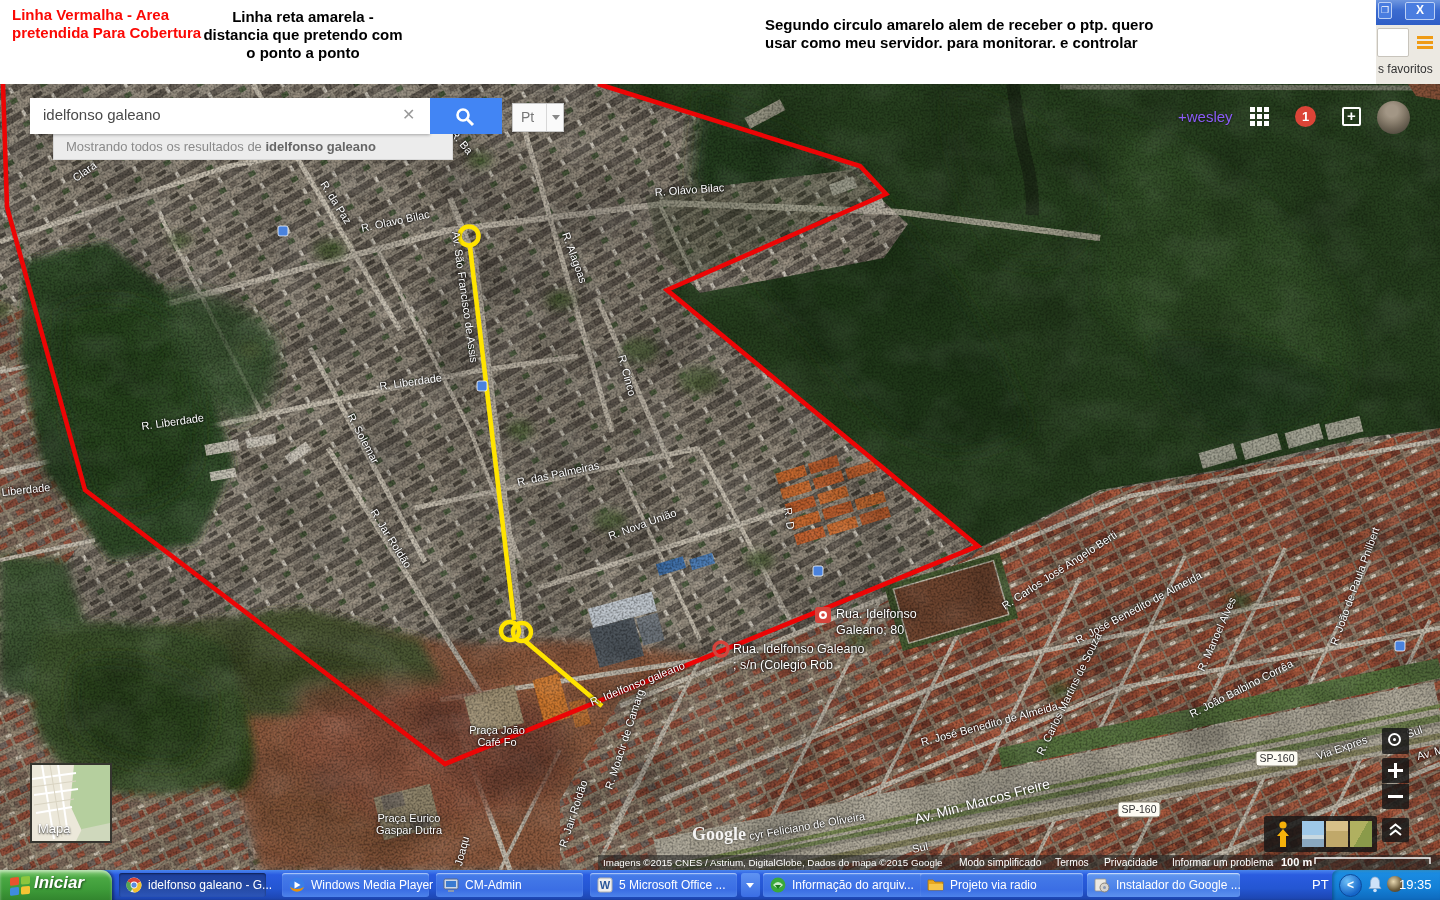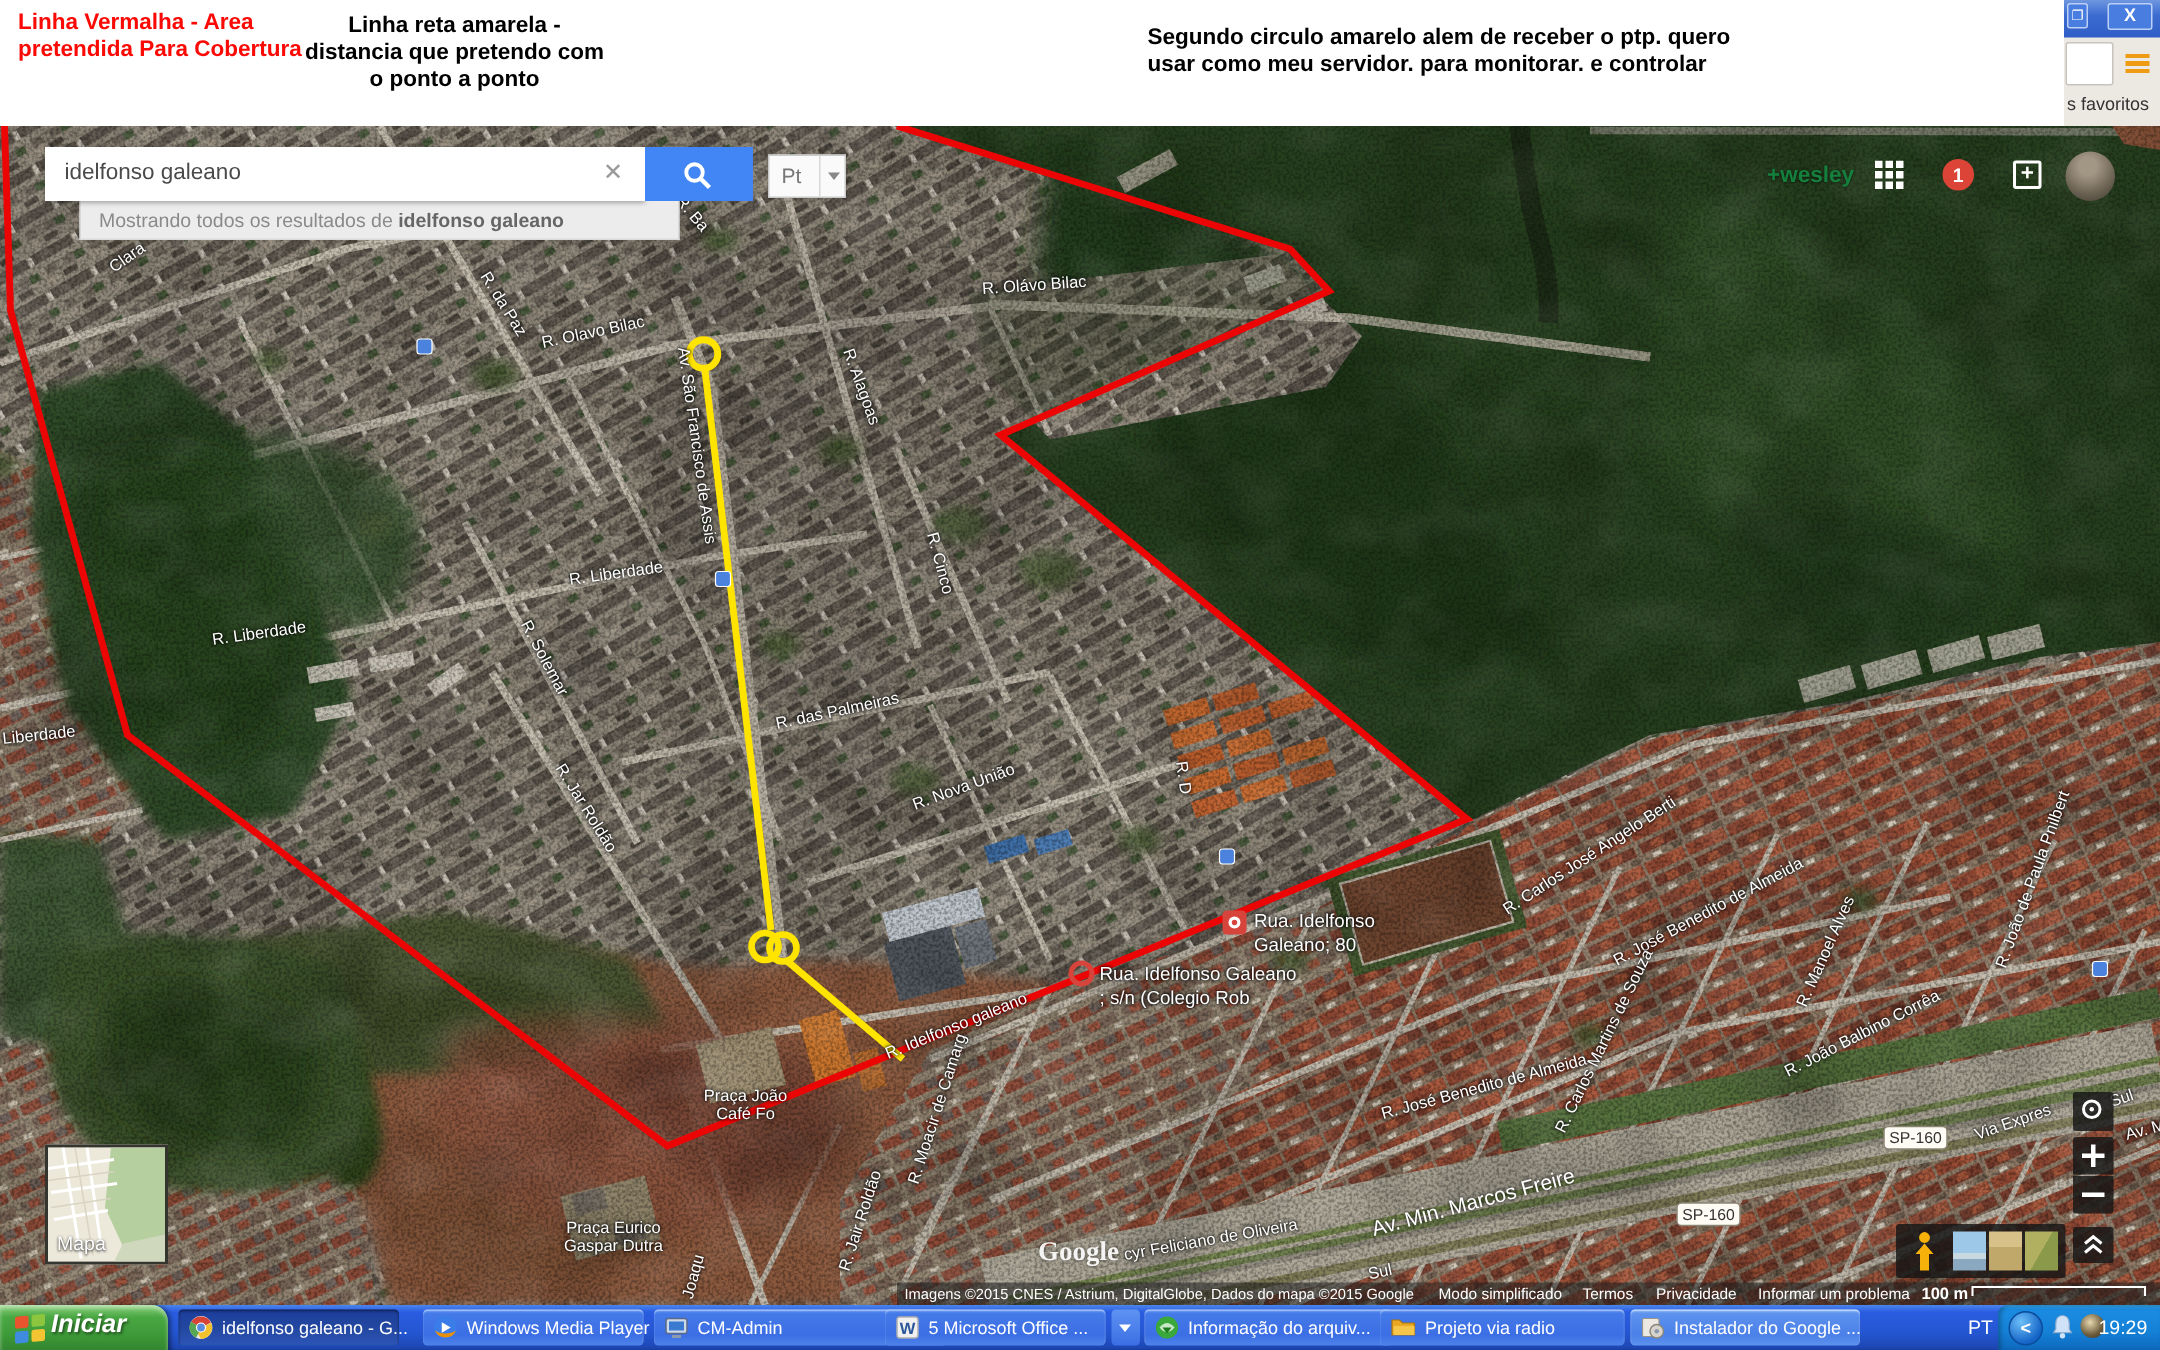--- a/index.html
+++ b/index.html
@@ -378,21 +378,21 @@
 </div>
 
 <div class="abs" style="left:512px;top:103px;width:52px;height:29px;background:#fafafa;border:1px solid #c9c9c9;box-sizing:border-box;box-shadow:0 1px 2px rgba(0,0,0,0.15);">
   <div class="abs" style="left:8px;top:5px;font-size:14px;color:#777;">Pt</div>
   <div class="abs" style="left:33px;top:0px;width:1px;height:27px;background:#d8d8d8;"></div>
   <div class="abs" style="left:39px;top:11px;width:0;height:0;border-left:4px solid transparent;border-right:4px solid transparent;border-top:5px solid #888;"></div>
 </div>
 
 <div class="abs" style="left:1176px;top:104px;width:240px;height:34px;">
 
-  <div class="abs" style="left:2px;top:4px;color:#15803d;font-weight:bold;font-size:15px;text-shadow:0 1px 2px rgba(0,0,0,0.6);">+wesley</div>
+  <div class="abs" style="left:2px;top:4px;color:#8b5cf6;font-weight:normal;font-size:15px;text-shadow:0 1px 2px rgba(0,0,0,0.6);">+wesley</div>
 
   <svg class="abs" style="left:74px;top:3px;" width="20" height="20" viewBox="0 0 20 20">
     <g fill="#fff">
       <rect x="0" y="0" width="5" height="5"></rect>
           <rect x="7" y="0" width="5" height="5"></rect>
           <rect x="14" y="0" width="5" height="5"></rect>
       <rect x="0" y="7" width="5" height="5"></rect>
           <rect x="7" y="7" width="5" height="5"></rect>
           <rect x="14" y="7" width="5" height="5"></rect>
       <rect x="0" y="14" width="5" height="5"></rect>
@@ -518,21 +518,21 @@
 
   <div class="abs" style="left:282px;top:3px;width:147px;height:24px;background:linear-gradient(#5f93f2 0,#447ae8 12%,#3b6ee4 70%,#4d83ea 100%);border-radius:3px;box-shadow:inset 0 1px 1px rgba(255,255,255,0.5);">
     <svg class="abs" style="left:7px;top:4px;" width="16" height="16" viewBox="0 0 16 16">
       <circle cx="8" cy="8" r="7.6" fill="#3a7de8"></circle>
       <path d="M1,10 A7.6,7.6 0 0 0 15,10 A10,7 0 0 1 1,10Z" fill="#e8900c"></path>
       <path d="M5.5,4.5 L11.5,8 L5.5,11.5 Z" fill="#fff"></path>
     </svg>
     <div class="abs" style="left:29px;top:5px;color:#fff;font-size:12px;white-space:nowrap;">Windows Media Player</div>
   </div>
 
-  <div class="abs" style="left:436px;top:3px;width:147px;height:24px;background:linear-gradient(#5f93f2 0,#447ae8 12%,#3b6ee4 70%,#4d83ea 100%);border-radius:3px;box-shadow:inset 0 1px 1px rgba(255,255,255,0.5);padding-left:48px;">
+  <div class="abs" style="left:436px;top:3px;width:147px;height:24px;background:linear-gradient(#5f93f2 0,#447ae8 12%,#3b6ee4 70%,#4d83ea 100%);border-radius:3px;box-shadow:inset 0 1px 1px rgba(255,255,255,0.5);">
     <svg class="abs" style="left:7px;top:4px;" width="16" height="16" viewBox="0 0 16 16">
       <rect x="1" y="2" width="14" height="10" rx="1.5" fill="#cdd8e8" stroke="#5a6a88" stroke-width="1"></rect>
       <rect x="3" y="4" width="10" height="6" fill="#3a7ad0"></rect>
       <rect x="5" y="13" width="6" height="2" fill="#8a98b0"></rect>
     </svg>
     <div class="abs" style="left:29px;top:5px;color:#fff;font-size:12px;white-space:nowrap;">CM-Admin</div>
   </div>
 
   <div class="abs" style="left:590px;top:3px;width:147px;height:24px;background:linear-gradient(#5f93f2 0,#447ae8 12%,#3b6ee4 70%,#4d83ea 100%);border-radius:3px;box-shadow:inset 0 1px 1px rgba(255,255,255,0.5);">
     <svg class="abs" style="left:7px;top:4px;" width="16" height="16" viewBox="0 0 16 16">
@@ -578,17 +578,17 @@
 
     <div class="abs" style="left:32px;top:4px;width:21px;height:21px;border-radius:50%;background:radial-gradient(circle at 35% 30%,#6ec0f8,#1565c8 70%);border:1px solid #0c4a9a;color:#fff;font-weight:bold;font-size:12px;text-align:center;line-height:20px;">&lt;</div>
 
     <svg class="abs" style="left:60px;top:6px;" width="16" height="17" viewBox="0 0 16 17">
       <path d="M8,1 C5,1 3.5,3.5 3.5,6.5 L3.5,10 L2,12.5 L14,12.5 L12.5,10 L12.5,6.5 C12.5,3.5 11,1 8,1 Z" fill="#cfe2f8" stroke="#8aa8cc" stroke-width="0.8"></path>
       <circle cx="8" cy="14.5" r="1.8" fill="#cfe2f8"></circle>
     </svg>
 
     <div class="abs" style="left:80px;top:6px;width:16px;height:16px;border-radius:50%;background:radial-gradient(circle at 40% 35%,#e8d8b0,#6a5a3a 60%,#3a3020);"></div>
 
-    <div class="abs" style="left:92px;top:7px;color:#fff;font-size:13px;">19:29</div>
+    <div class="abs" style="left:92px;top:7px;color:#fff;font-size:13px;">19:35</div>
   </div>
 </div>
 
 </div>
 
 </body></html>

